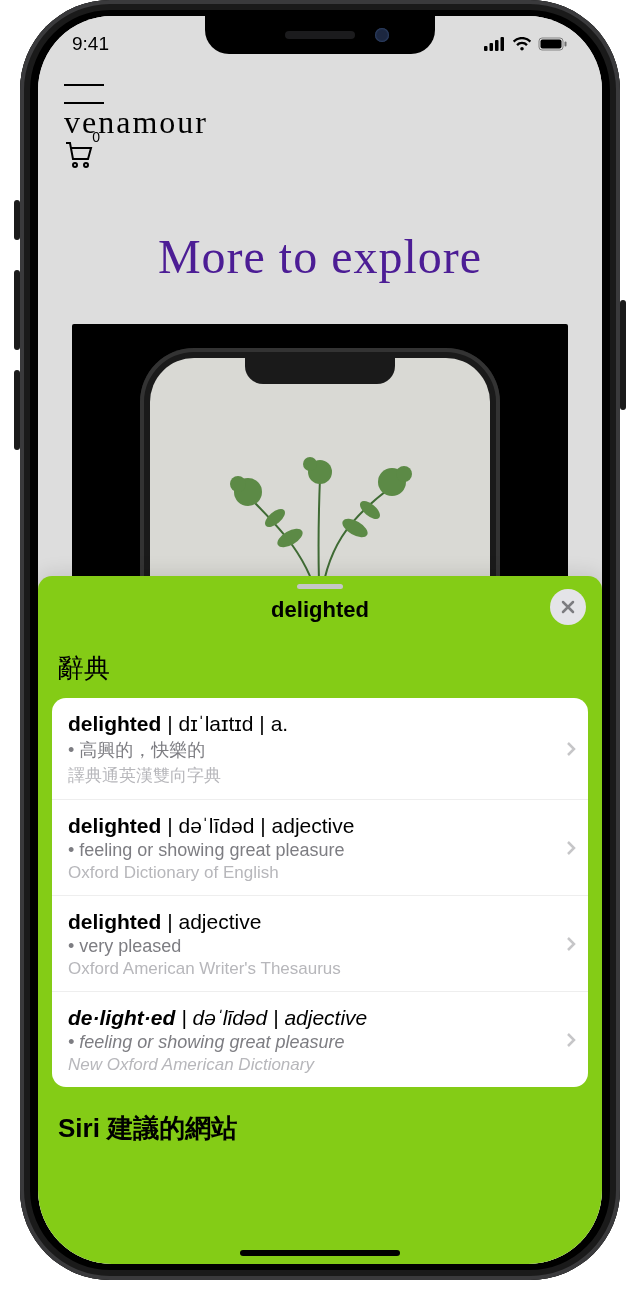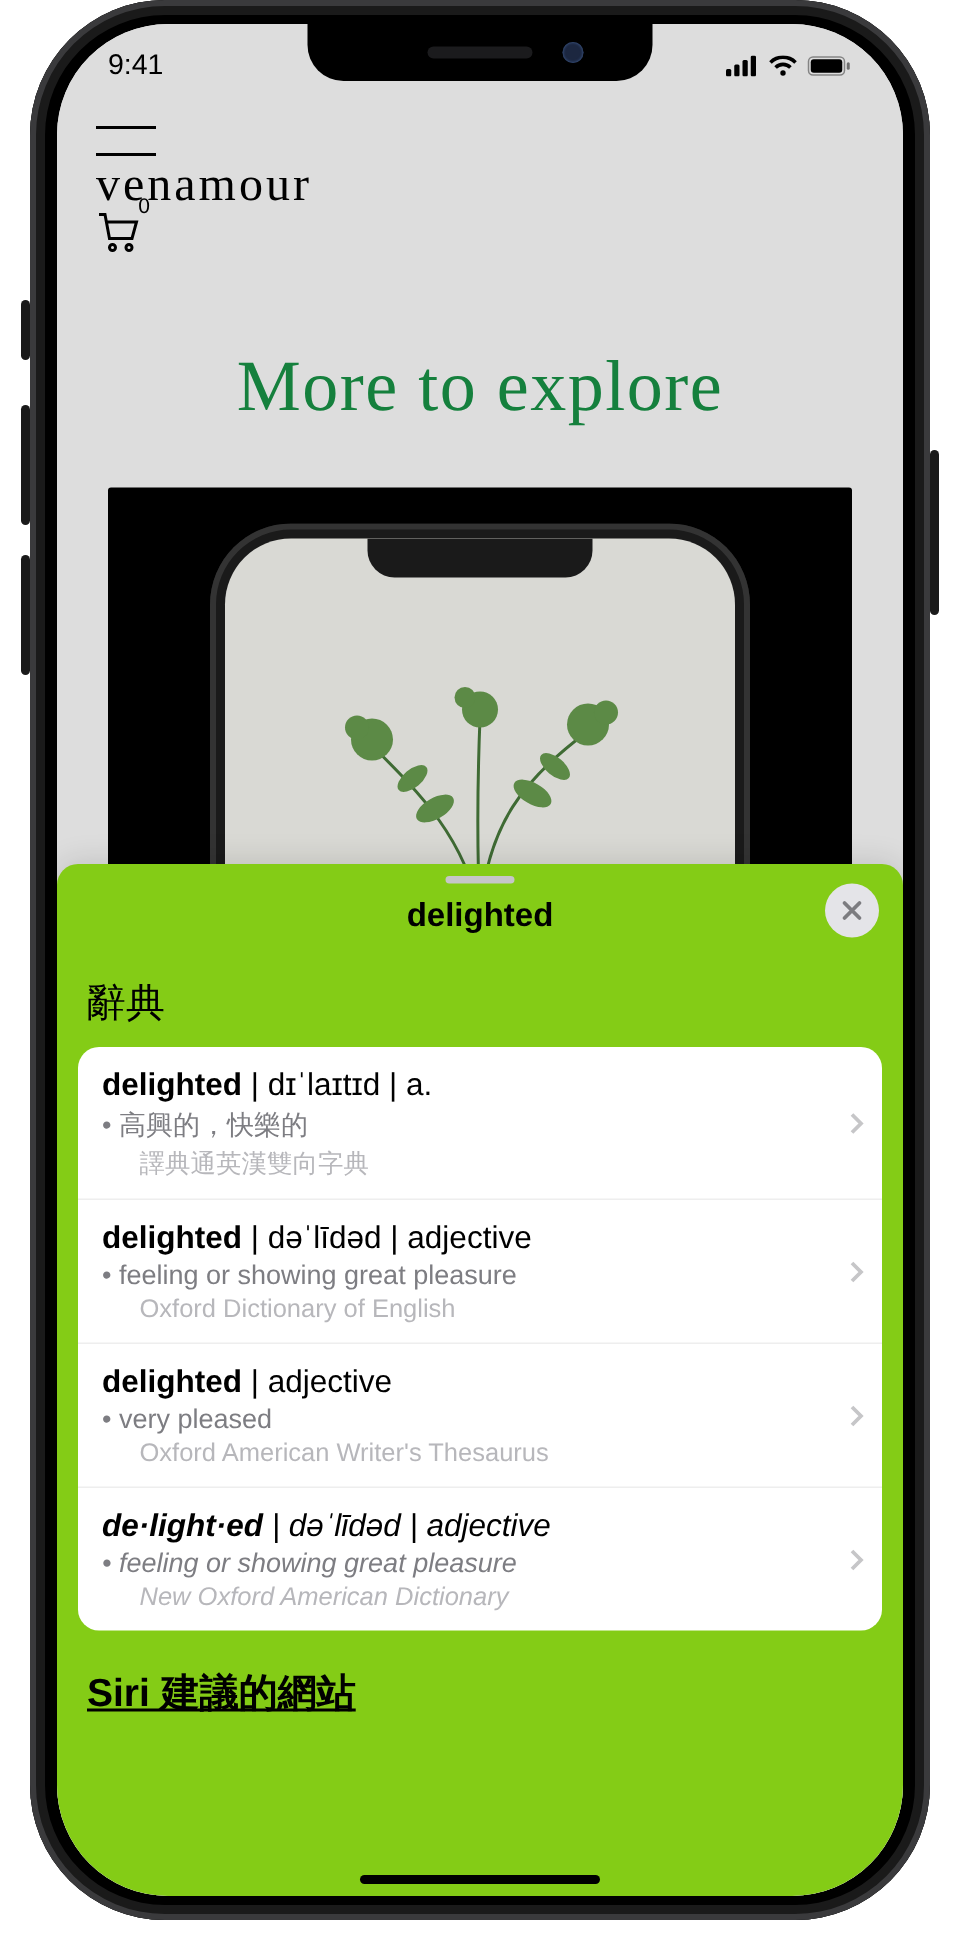--- a/index.html
+++ b/index.html
@@ -48,21 +48,21 @@
   .appbar {
     width:100%; padding:68px 26px 0; display:flex; justify-content:space-between; align-items:flex-start;flex-direction:column;
   }
   .hamburger { width:40px; height:20px; display:flex; flex-direction:column; justify-content:space-between; }
   .hamburger span { height:2px; background:#000; }
   .brand { font-family: Georgia, 'Times New Roman', serif; font-size:32px; letter-spacing:2px; font-weight:500; }
   .cart { position:relative; }
   .cart-badge { position:absolute; top:-12px; right:-6px; font-size:14px; }
   .headline {
     font-family: Georgia, 'Times New Roman', serif;
-    font-size:48px; margin:56px 0 40px; letter-spacing:1px; color:#15803d;
+    font-size:48px; margin:56px 0 40px; letter-spacing:1px; color:#4c1d95;
   }
   .hero {
     width:88%; background:#000; border-radius:2px; height:300px;
     display:flex; justify-content:center; align-items:flex-start; padding-top:24px; position:relative;
   }
   .inner-phone {
     width:360px; height:360px; background:#1a1a1a; border-radius:54px;
     box-shadow: inset 0 0 0 4px #333;
     position:relative; overflow:hidden;
   }
@@ -88,23 +88,23 @@
     margin:0 14px; background:#fff; border-radius:14px; overflow:hidden;
   }
   .entry {
     padding:14px 16px 12px; position:relative; border-bottom:1px solid #eee;
   }
   .entry:last-child { border-bottom:none;font-style:italic; }
   .term-line { font-size:21px; font-weight:400; color:#000; }
   .term-line b { font-weight:700; }
   .sep { color:#000; font-weight:400; }
   .def-line { font-size:18px; color:#7d7d82; margin-top:2px; }
-  .src-line { font-size:17px; color:#b7b7bb; margin-top:2px;margin-left:25px; }
+  .src-line { font-size:17px; color:#b7b7bb; margin-top:2px; }
   .chev { position:absolute; right:12px; top:50%; transform:translateY(-50%); color:#c6c6c8; }
-  .siri-title { font-size:26px; font-weight:700; padding:24px 20px 0;text-decoration:underline; }
+  .siri-title { font-size:26px; font-weight:700; padding:24px 20px 0; }
   .home-ind { position:absolute; bottom:8px; left:50%; transform:translateX(-50%); width:160px; height:6px; background:#000; border-radius:4px; z-index:60; }
 </style>
 </head>
 <body>
 
 <div class="side-btn sb-left1"></div>
 <div class="side-btn sb-left2"></div>
 <div class="side-btn sb-left3"></div>
 <div class="side-btn sb-right" style="left:auto; right:14px;"></div>
 

